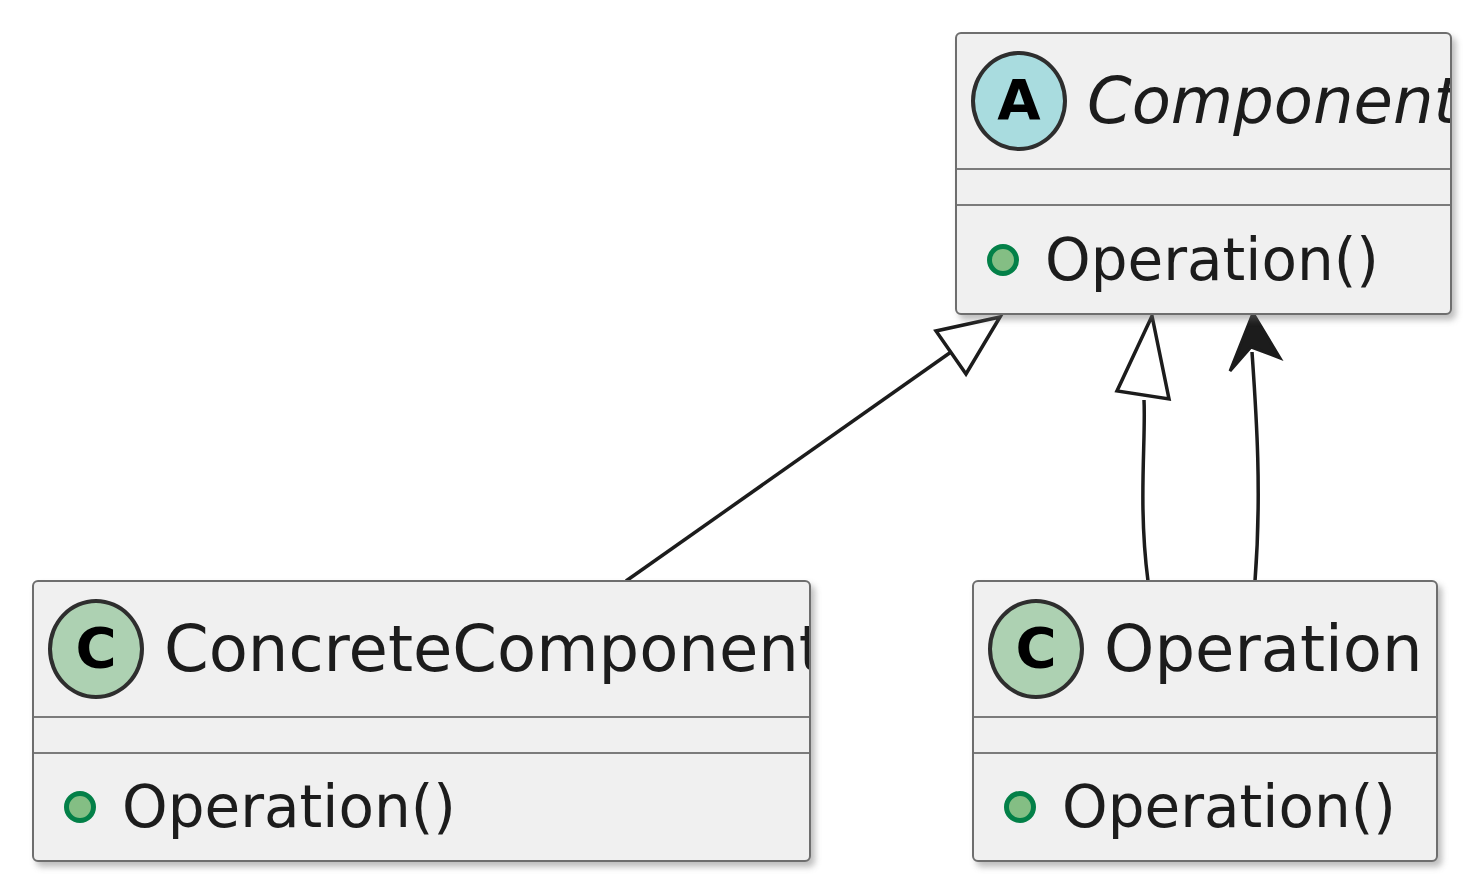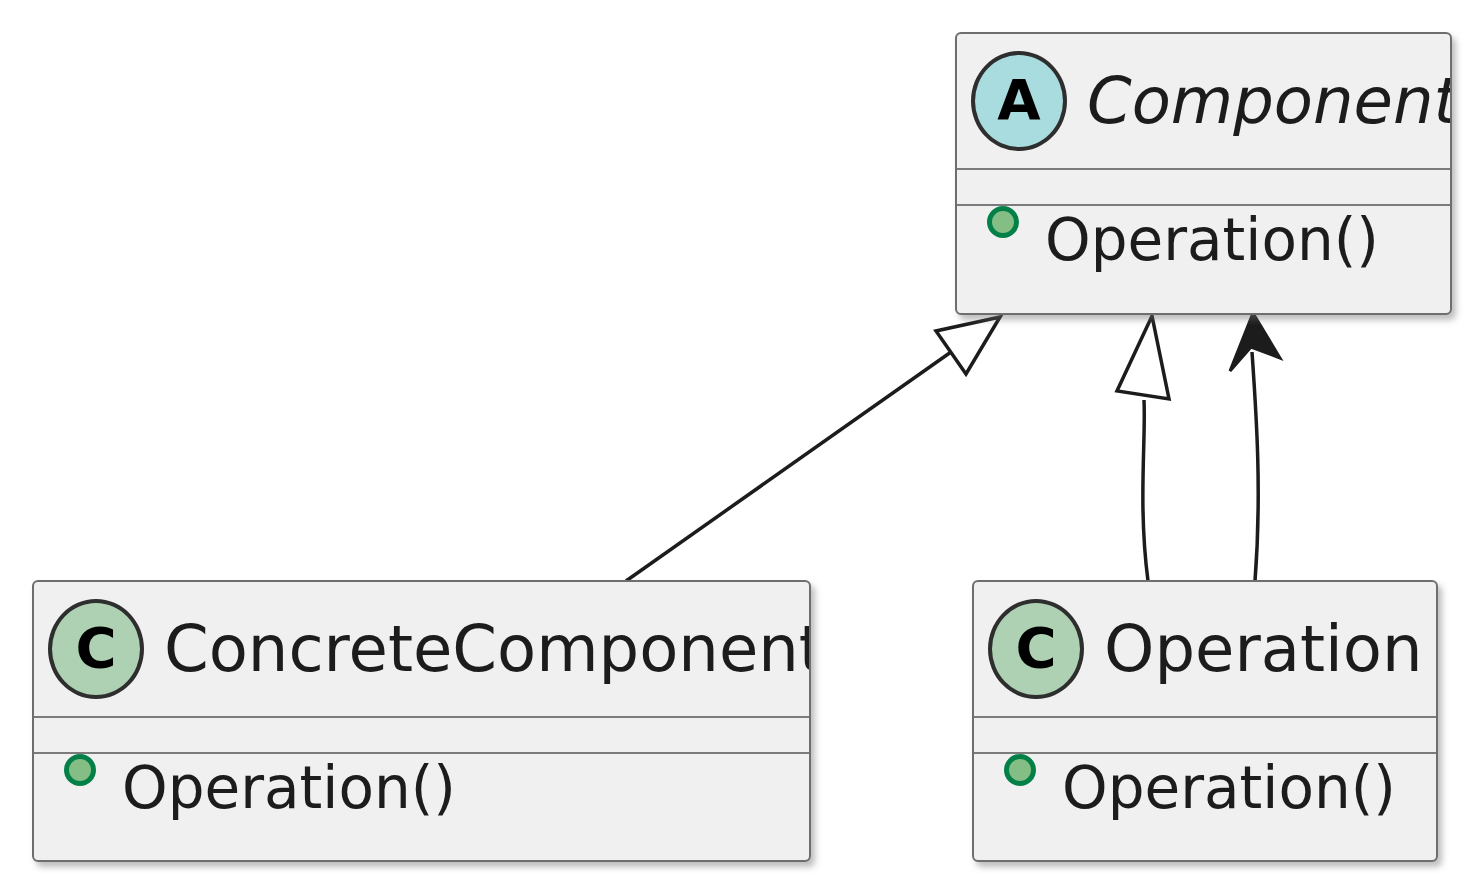--- a/index.html
+++ b/index.html
@@ -69,20 +69,21 @@
 
   .compartment-fields {
     height: 38px;
     box-sizing: border-box;
     border-top: 2.5px solid #7b7b7b;
     border-bottom: 2.5px solid #7b7b7b;
   }
   .compartment-methods {
     flex: 1;
     display: flex;
+    align-items: center;
     padding-left: 30px;
     gap: 26px;
     overflow: hidden;
   }
   .vis-dot {
     flex: 0 0 auto;
     width: 22px;
     height: 22px;
     border-radius: 50%;
     background: #84be84;

